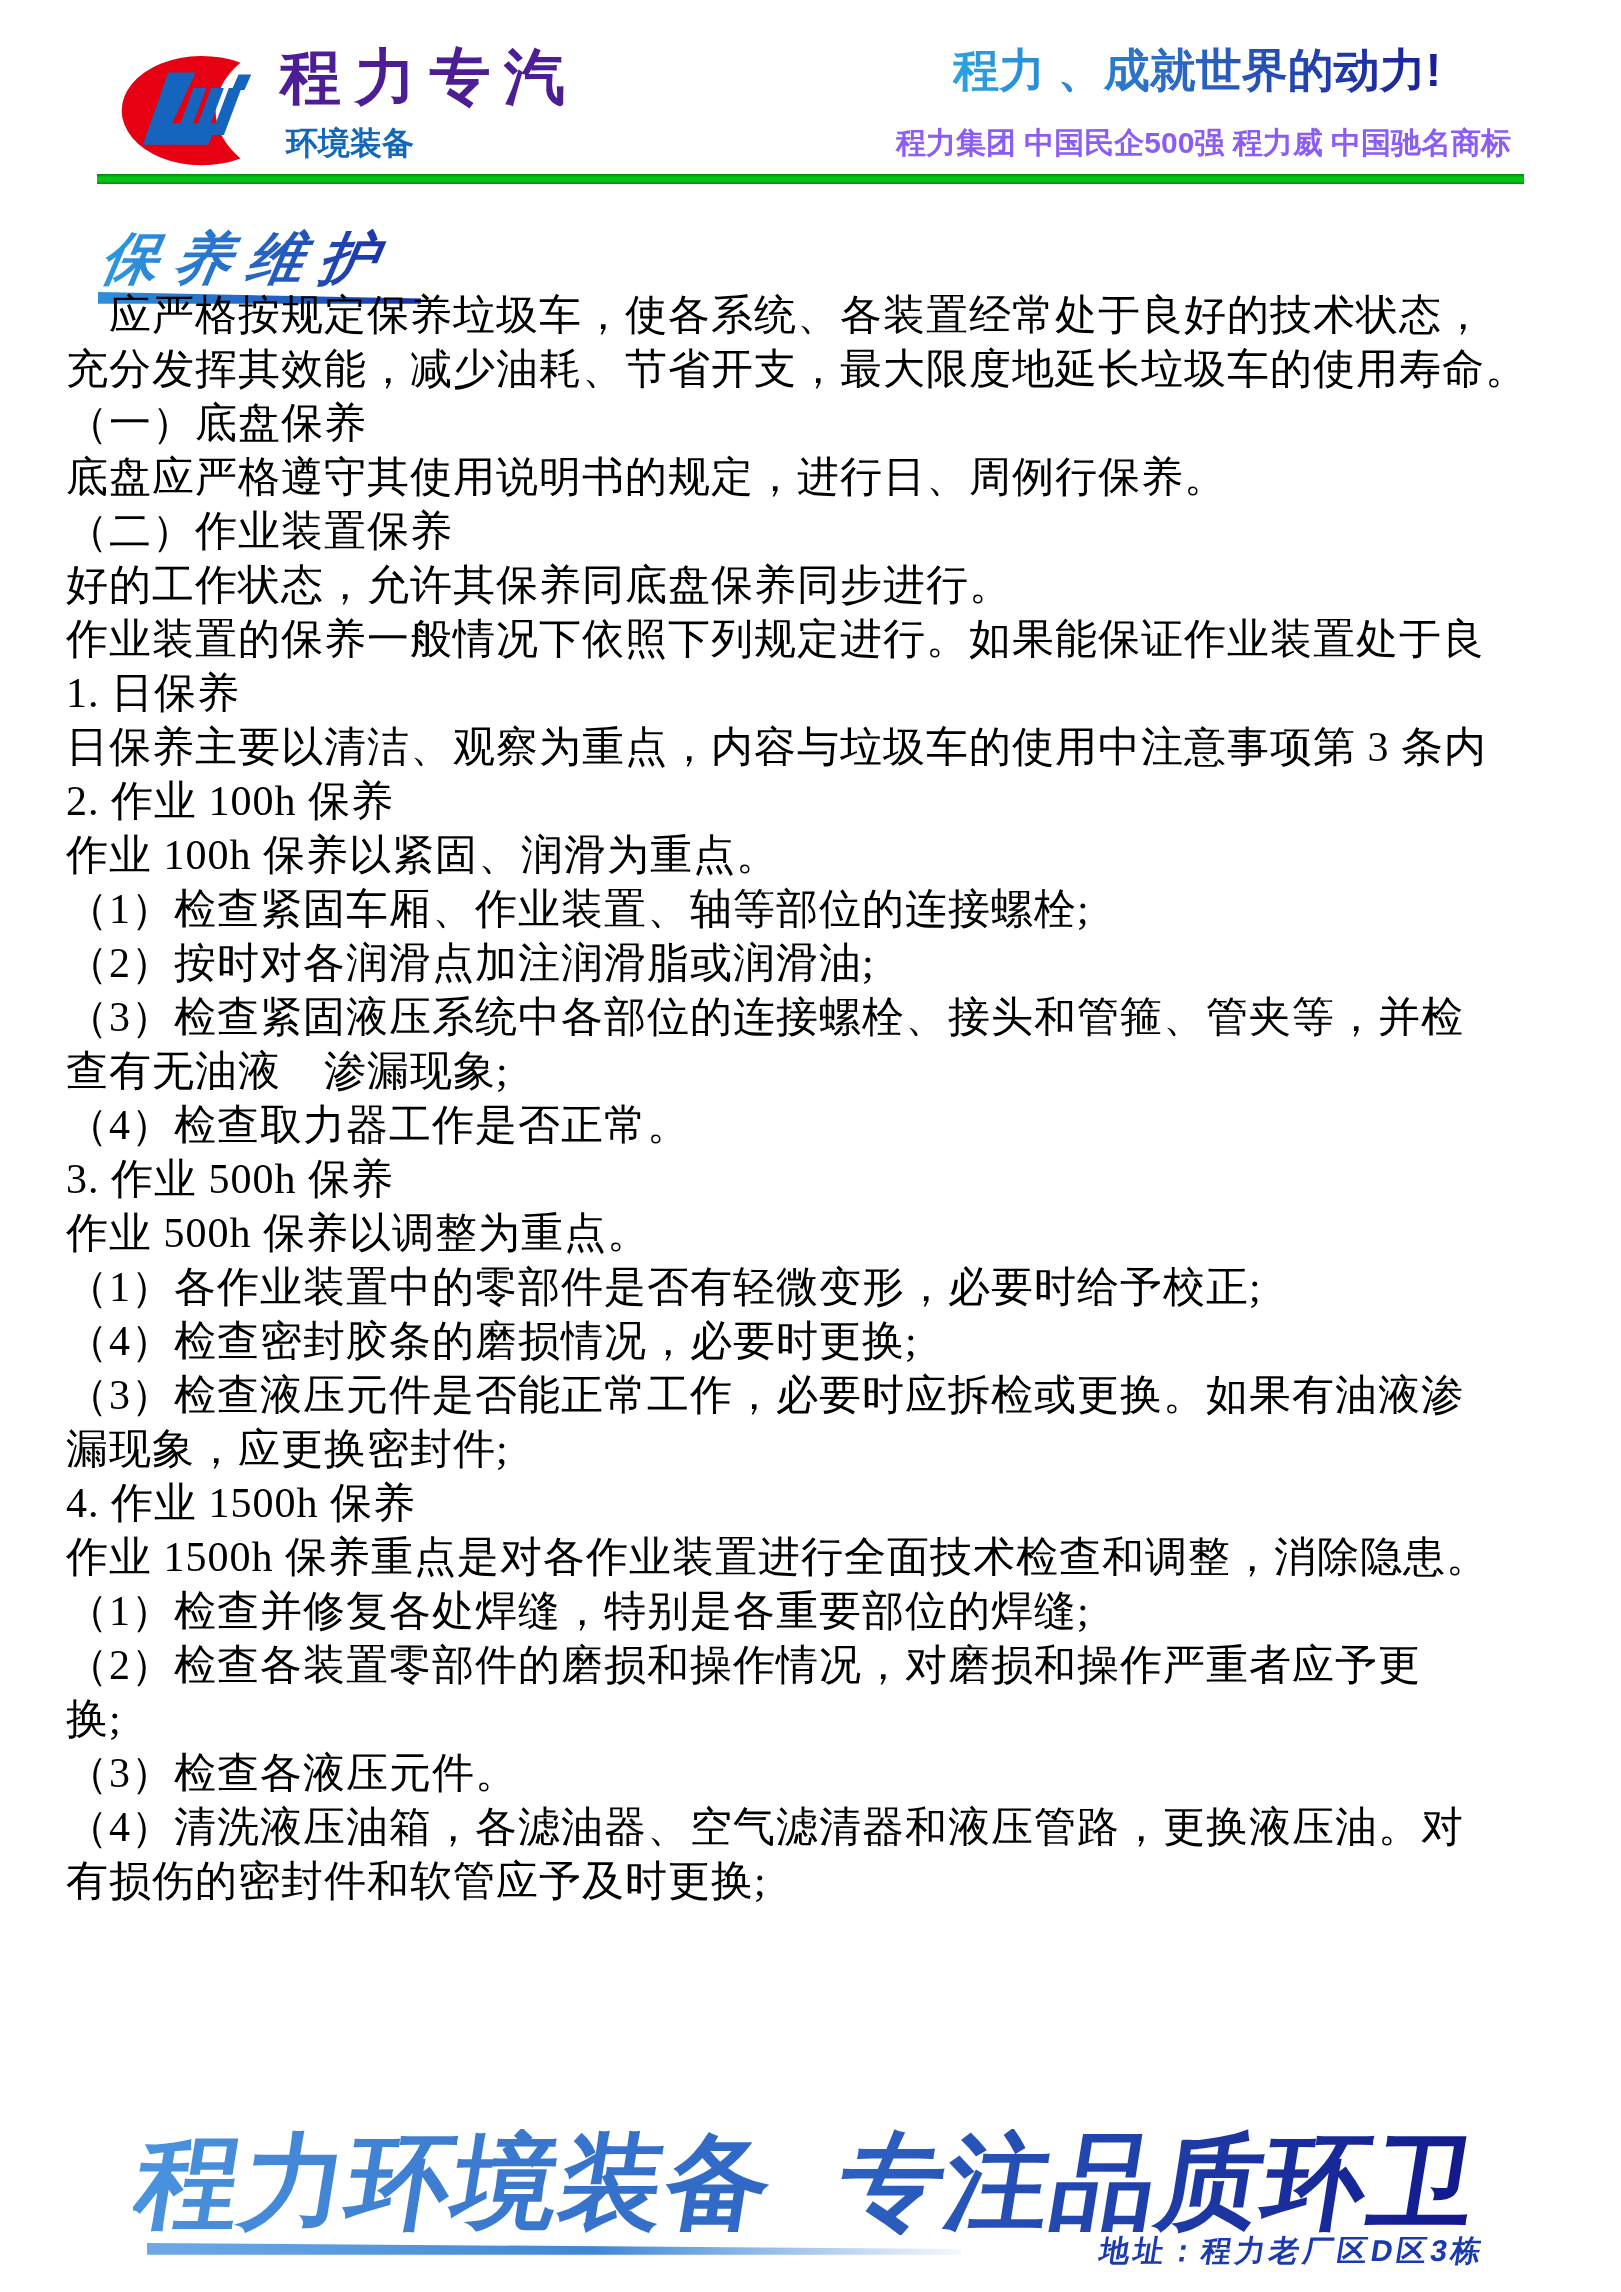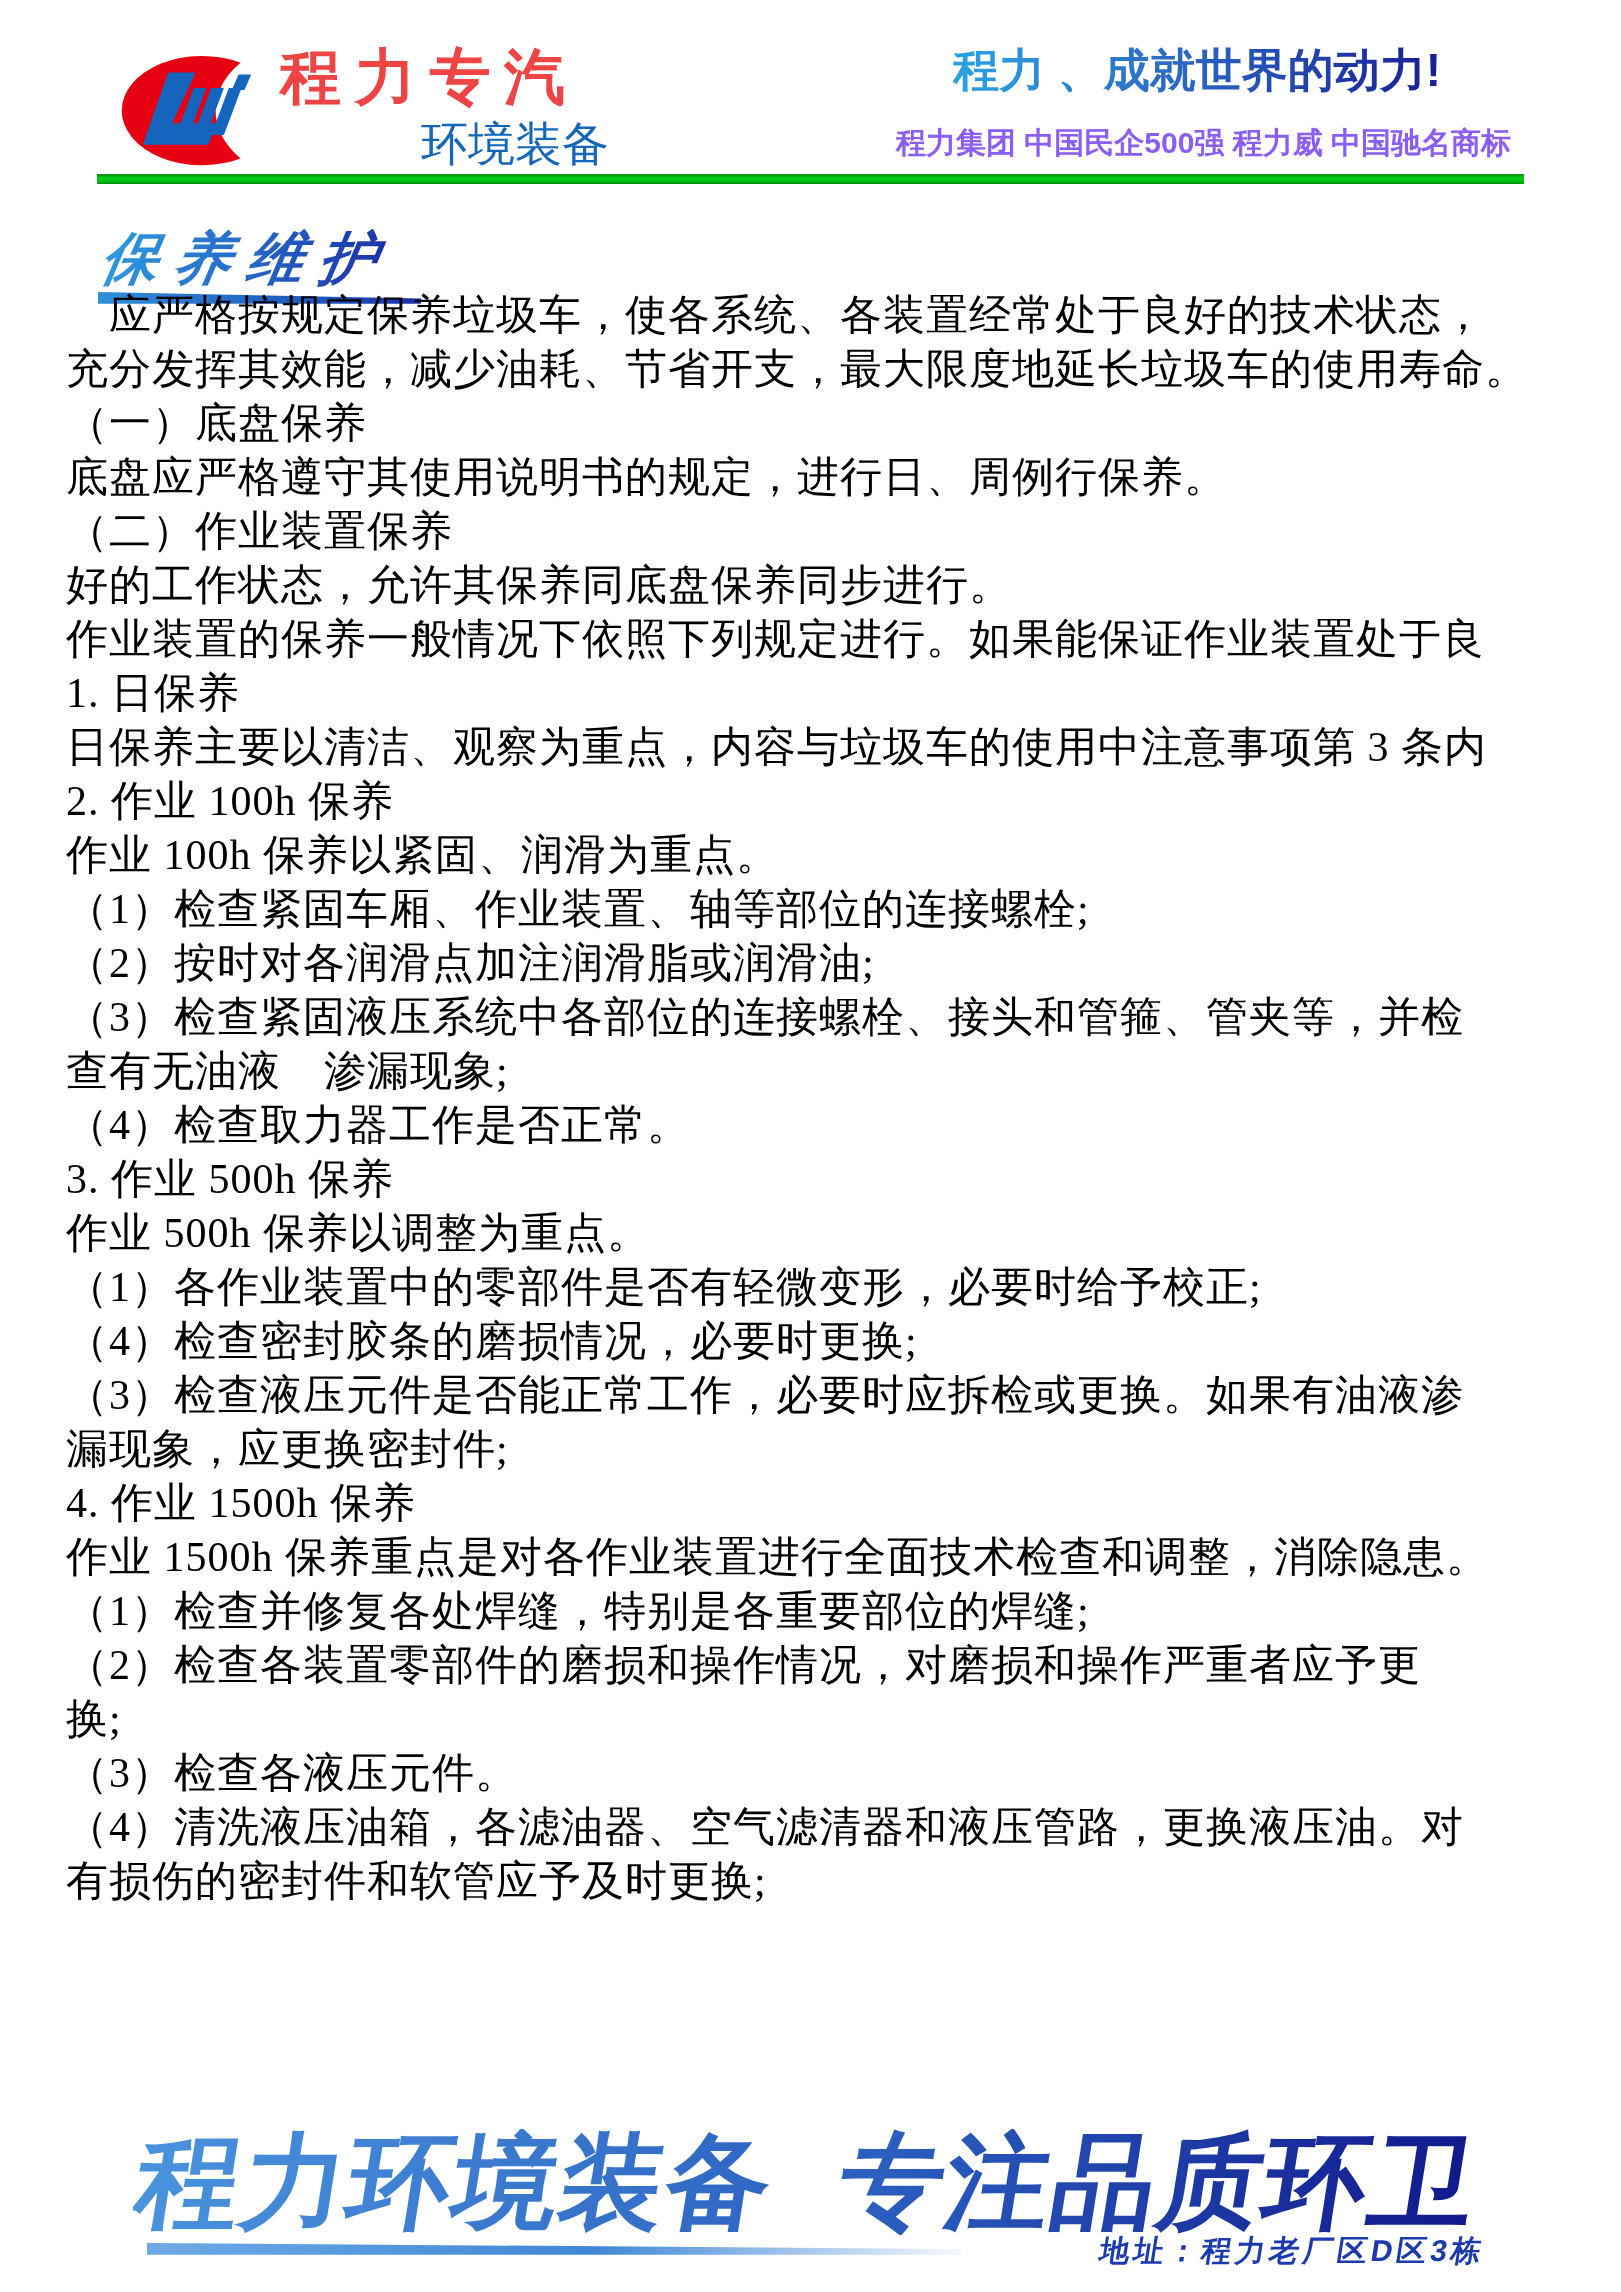--- a/index.html
+++ b/index.html
@@ -5,27 +5,27 @@
   html,body{margin:0;padding:0;background:#888;}
   .page{
     position:relative;width:1621px;height:2293px;background:#ffffff;
     overflow:hidden;font-family:"Liberation Serif",serif;
   }
   
   .logo-mark{position:absolute;left:92px;top:51px;width:174px;height:123px;}
   .brand-name{
     position:absolute;left:280px;top:47px;
     font-family:"Liberation Sans",sans-serif;font-weight:bold;
-    font-size:61px;line-height:61px;color:#ef4444;letter-spacing:13.7px;white-space:nowrap;
+    font-size:61px;line-height:61px;color:#4c1d95;letter-spacing:13.7px;white-space:nowrap;
   }
   .brand-sub{
     position:absolute;left:286px;top:120px;width:323px;
-    display:flex;justify-content:flex-end;
-    font-family:"Liberation Sans",sans-serif;font-weight:normal;
-    font-size:47px;line-height:47px;color:#1467b8;white-space:nowrap;
+    display:flex;justify-content:flex-start;
+    font-family:"Liberation Sans",sans-serif;font-weight:bold;
+    font-size:32px;line-height:47px;color:#1467b8;white-space:nowrap;
   }
   .slogan{
     position:absolute;right:180px;top:45px;
     font-family:"Liberation Sans",sans-serif;font-weight:bold;
     font-size:46px;line-height:51px;white-space:nowrap;
     color:#1c2f9e;
     background:linear-gradient(90deg,#2aa3e2 0%,#2b6ac4 45%,#191d96 100%);
     -webkit-background-clip:text;background-clip:text;-webkit-text-fill-color:transparent;
   }
   .credentials{

